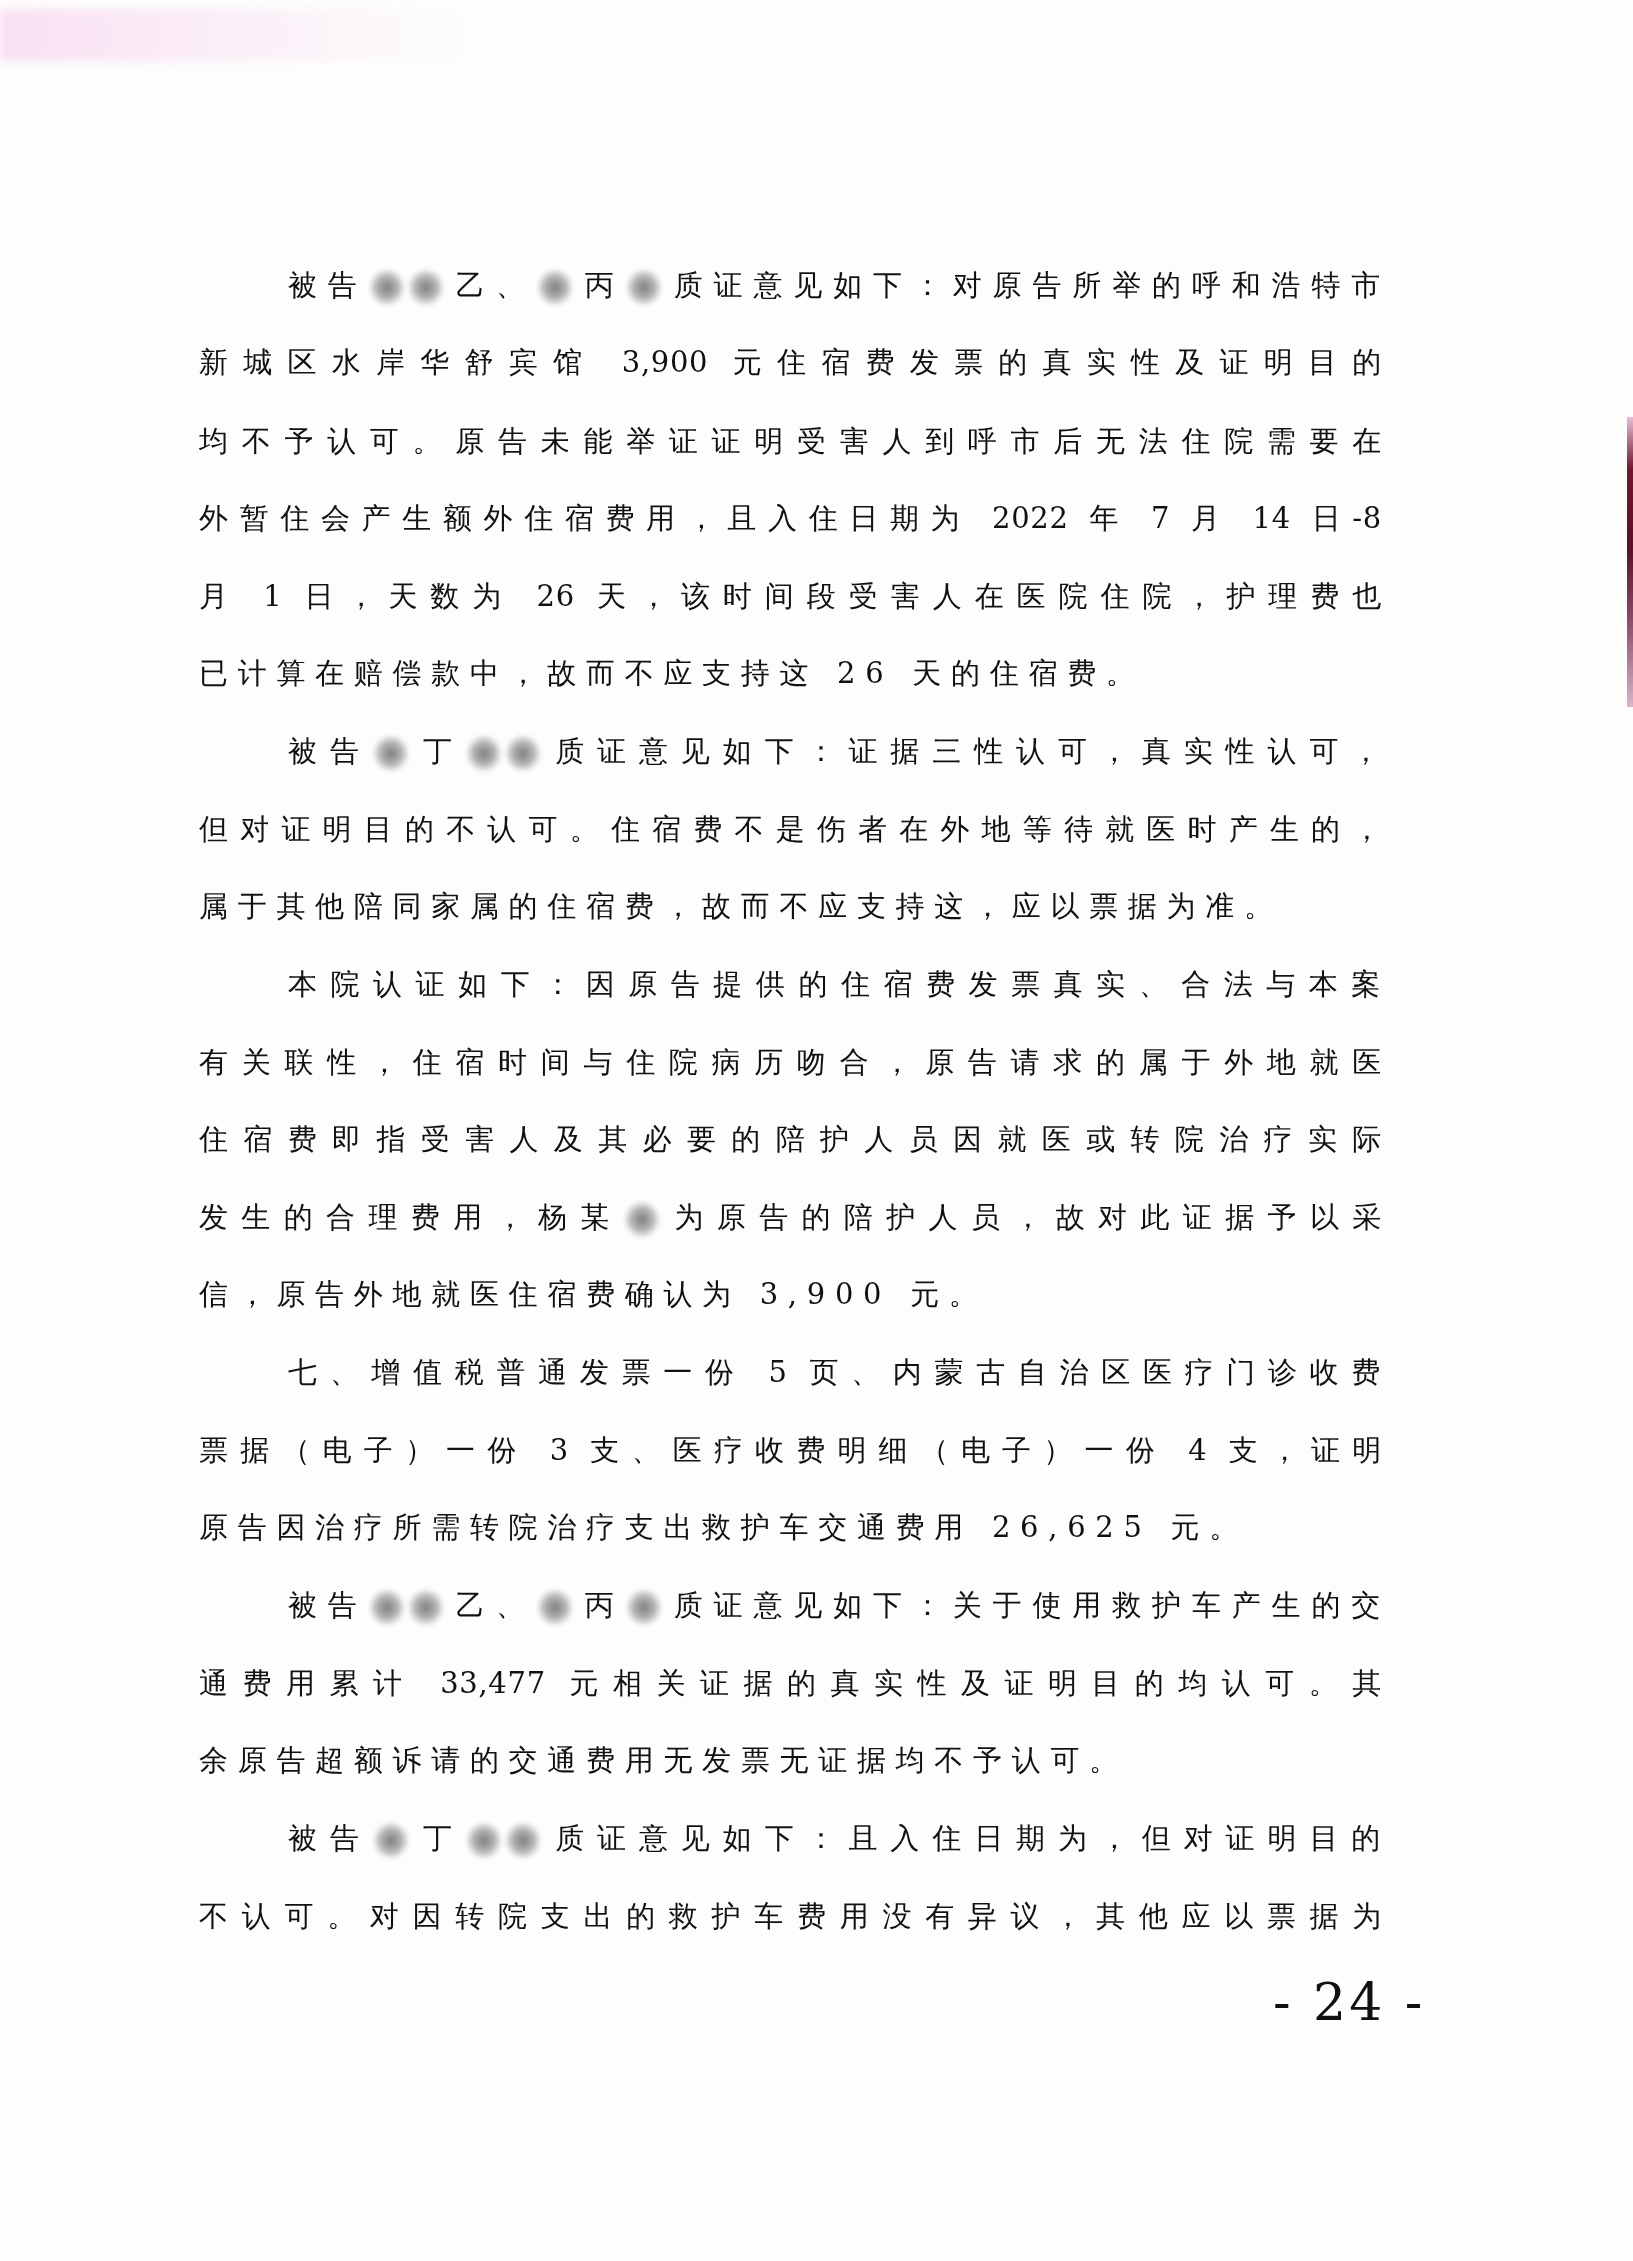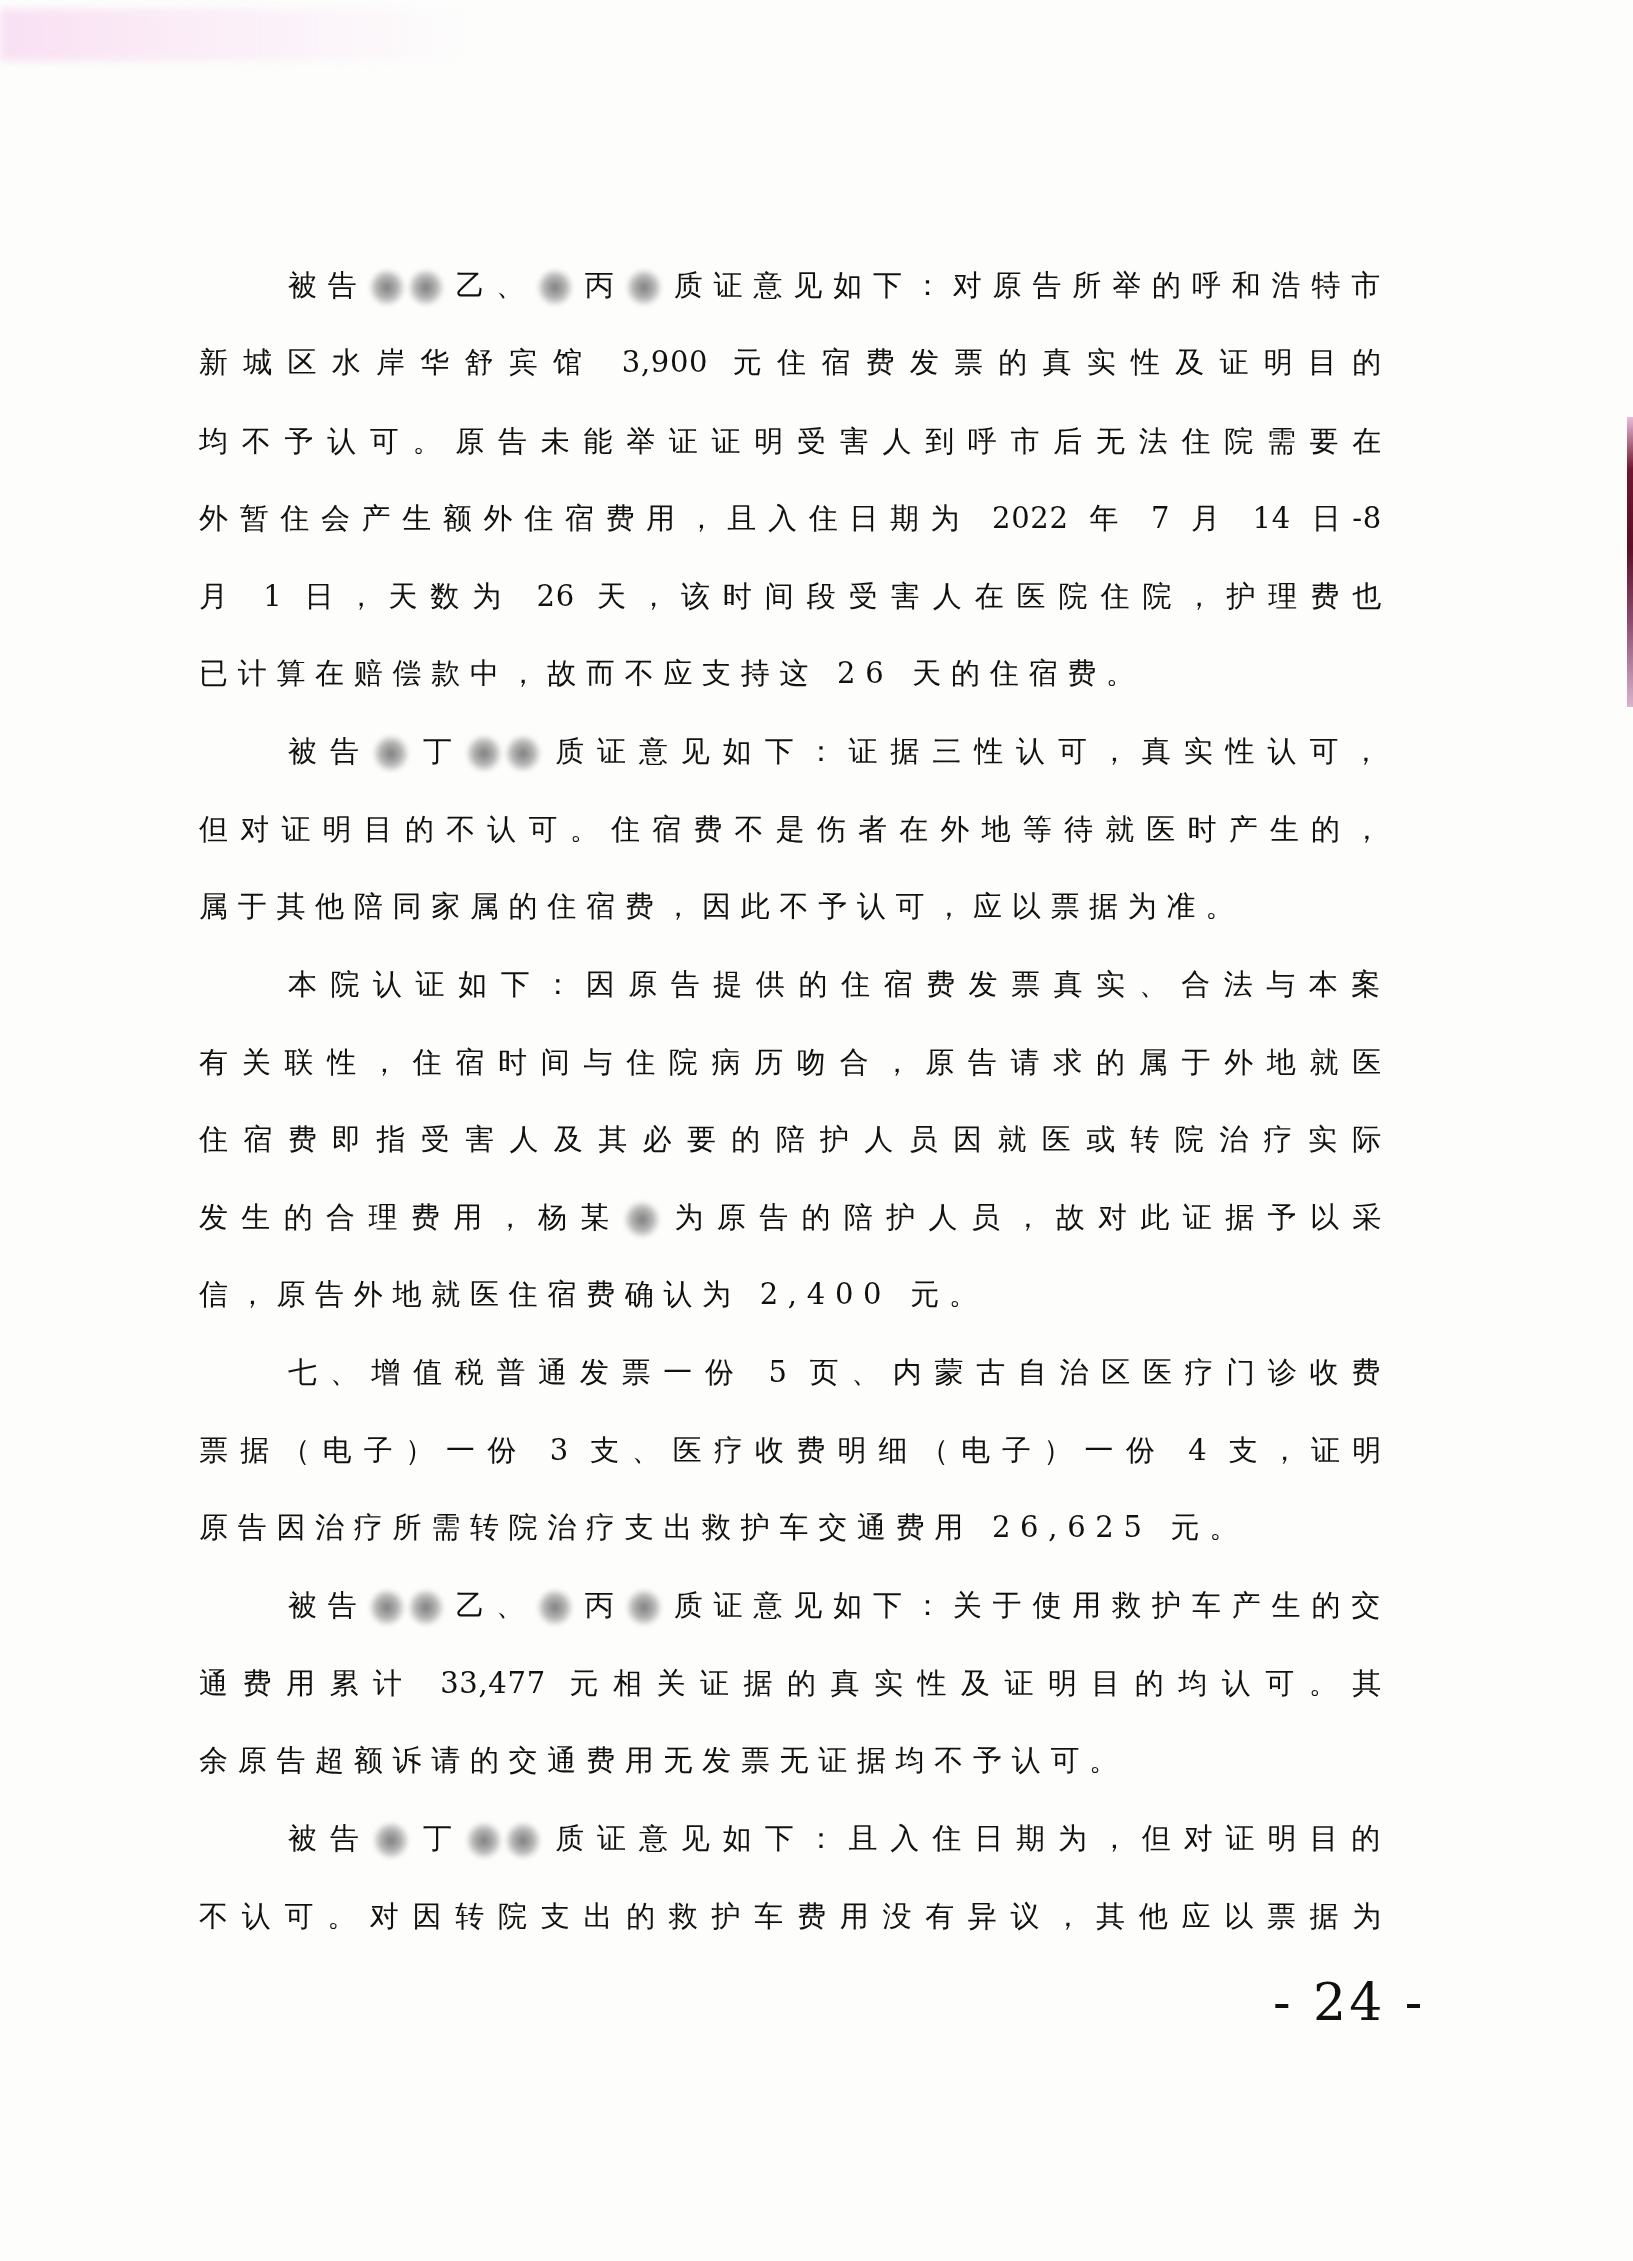--- a/index.html
+++ b/index.html
@@ -51,29 +51,29 @@
   <div class="line" style="top:312px">新城区水岸华舒宾馆 3,900 元住宿费发票的真实性及证明目的</div>
   <div class="line" style="top:391px">均不予认可。原告未能举证证明受害人到呼市后无法住院需要在</div>
   <div class="line" style="top:468px">外暂住会产生额外住宿费用，且入住日期为 2022 年 7 月 14 日-8</div>
   <div class="line" style="top:546px">月 1 日，天数为 26 天，该时间段受害人在医院住院，护理费也</div>
   <div class="line short" style="top:623px">已计算在赔偿款中，故而不应支持这 26 天的住宿费。</div>
 
   <div class="line indent" style="top:701px">
     <span>被告</span><span class="blur"></span><span class="sans">丁</span><span class="blur"></span><span class="blur"></span><span>质证意见如下：证据三性认可，真实性认可，</span>
   </div>
   <div class="line" style="top:779px">但对证明目的不认可。住宿费不是伤者在外地等待就医时产生的，</div>
-  <div class="line short" style="top:856px">属于其他陪同家属的住宿费，因此不予认可，应以票据为准。</div>
+  <div class="line short" style="top:856px">属于其他陪同家属的住宿费，故而不应支持这，应以票据为准。</div>
 
   <div class="line indent" style="top:934px">本院认证如下：因原告提供的住宿费发票真实、合法与本案</div>
   <div class="line" style="top:1012px">有关联性，住宿时间与住院病历吻合，原告请求的属于外地就医</div>
   <div class="line" style="top:1089px">住宿费即指受害人及其必要的陪护人员因就医或转院治疗实际</div>
   <div class="line" style="top:1167px">
     <span>发生的合理费用，</span><span class="sans">杨某</span><span class="blur"></span><span>为原告的陪护人员，故对此证据予以采</span>
   </div>
-  <div class="line short" style="top:1244px">信，原告外地就医住宿费确认为 2,400 元。</div>
+  <div class="line short" style="top:1244px">信，原告外地就医住宿费确认为 3,900 元。</div>
 
   <div class="line indent" style="top:1322px">七、增值税普通发票一份 5 页、内蒙古自治区医疗门诊收费</div>
   <div class="line" style="top:1400px">票据（电子）一份 3 支、医疗收费明细（电子）一份 4 支，证明</div>
   <div class="line short" style="top:1477px">原告因治疗所需转院治疗支出救护车交通费用 26,625 元。</div>
 
   <div class="line indent" style="top:1555px">
     <span>被告</span><span class="blur"></span><span class="blur"></span><span class="sans">乙</span><span class="sans">、</span><span class="blur"></span><span class="sans">丙</span><span class="blur"></span><span>质证意见如下：关于使用救护车产生的交</span>
   </div>
   <div class="line" style="top:1633px">通费用累计 33,477 元相关证据的真实性及证明目的均认可。其</div>
   <div class="line short" style="top:1710px">余原告超额诉请的交通费用无发票无证据均不予认可。</div>

